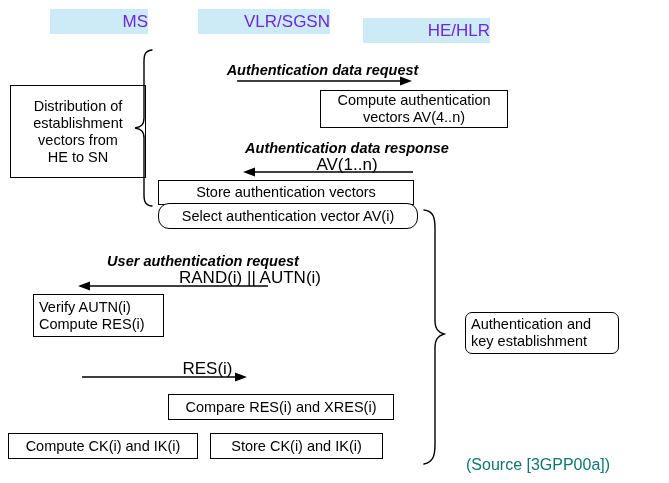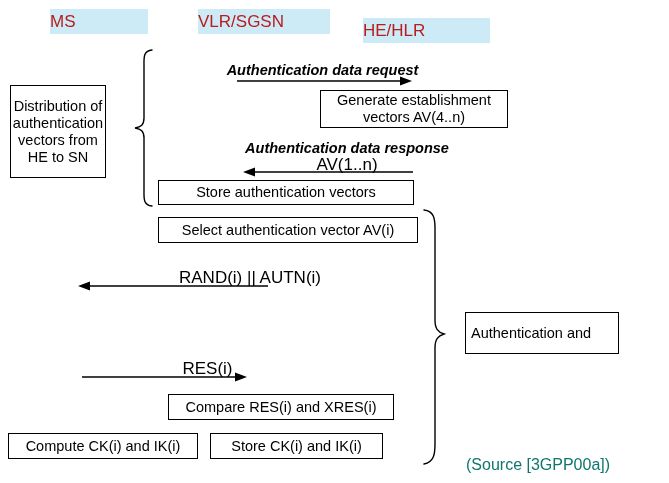--- a/index.html
+++ b/index.html
@@ -16,24 +16,24 @@
     width: 669px;
     height: 483px;
     background: #ffffff;
     overflow: hidden;
   }
   .abs { position: absolute; }
 
   
   .col-head {
     background: #cdeaf7;
-    text-align: left;
+    text-align: right;
     font-size: 17px;
     line-height: 25px;
-    color: #b91c1c;
+    color: #6d28d9;
     white-space: nowrap;
   }
 
   
   .pbox {
     border: 1.3px solid #000;
     background: #ffffff;
     box-sizing: border-box;
     font-size: 14.5px;
     line-height: 17px;
@@ -88,23 +88,23 @@
   </div>
 
   <div class="abs col-head" style="left:198px; top:9px; width:132px;">
     <span>VLR/SGSN</span>
   </div>
 
   <div class="abs col-head" style="left:363px; top:9px; width:127px;margin-top:9px;">
     <span>HE/HLR</span>
   </div>
 
-  <div class="abs pbox center" style="left:10px; top:85px; width:96px; height:93px;">
+  <div class="abs pbox center" style="left:10px; top:85px; width:136px; height:93px;">
     <span class="ln">Distribution of</span>
-    <span class="ln">authentication</span>
+    <span class="ln">establishment</span>
     <span class="ln">vectors from</span>
     <span class="ln">HE to SN</span>
   </div>
 
   <div class="abs" style="left:132px; top:48px; width:22px; height:160px;">
     <svg class="brace-svg" width="22" height="160" viewBox="0 0 22 160" fill="none">
       <path d="M20 2 C11 3, 12 10, 12 18 L12 70 C12 77, 9 79, 3 80 C9 81, 12 83, 12 90 L12 142 C12 150, 11 157, 20 158" stroke="#000" stroke-width="1.4" fill="none" stroke-linecap="round"></path>
     </svg>
   </div>
 
@@ -112,65 +112,73 @@
     <span>Authentication data request</span>
   </div>
   <div class="abs" style="left:237px; top:76px; width:175px; height:12px;">
     <svg class="arrow-svg" width="175" height="12" viewBox="0 0 175 12" fill="none">
       <line x1="0" y1="5" x2="166" y2="5" stroke="#000" stroke-width="1.6"></line>
       <polygon points="175,5 163,0.4 163,9.6" fill="#000"></polygon>
     </svg>
   </div>
 
   <div class="abs pbox center" style="left:320px; top:90px; width:188px; height:38px;">
-    <span class="ln">Generate establishment</span>
+    <span class="ln">Compute authentication</span>
     <span class="ln">vectors AV(4..n)</span>
   </div>
 
   <div class="abs msg-italic" style="left:232px; top:140px; width:230px;">
     <span>Authentication data response</span>
   </div>
   <div class="abs msg-plain" style="left:232px; top:156px; width:230px;">
     <span>AV(1..n)</span>
   </div>
   <div class="abs" style="left:243px; top:167px; width:170px; height:12px;">
     <svg class="arrow-svg" width="170" height="12" viewBox="0 0 170 12" fill="none">
       <line x1="9" y1="5" x2="170" y2="5" stroke="#000" stroke-width="1.6"></line>
       <polygon points="0,5 12,0.4 12,9.6" fill="#000"></polygon>
     </svg>
   </div>
 
   <div class="abs pbox center" style="left:158px; top:180px; width:256px; height:25px;text-align:center;">
     <span class="ln">Store authentication vectors</span>
   </div>
 
-  <div class="abs pbox center" style="left:158px; top:217px; width:260px; height:26px;">
+  <div class="abs pbox center" style="left:158px; top:203px; width:260px; height:26px;border-radius:11px;">
     <span class="ln">Select authentication vector AV(i)</span>
   </div>
 
   <div class="abs" style="left:422px; top:208px; width:24px; height:258px;">
     <svg class="brace-svg" width="24" height="258" viewBox="0 0 24 258" fill="none">
       <path d="M2 2 C12 3, 13 11, 13 20 L13 112 C13 121, 16 124, 22 126 C16 128, 13 131, 13 140 L13 236 C13 246, 12 254, 2 256" stroke="#000" stroke-width="1.4" fill="none" stroke-linecap="round"></path>
     </svg>
   </div>
 
-  <div class="abs pbox left" style="left:465px; top:312px; width:154px; height:42px;">
+  <div class="abs pbox left" style="left:465px; top:312px; width:154px; height:42px;border-radius:7px;">
     <span class="ln">Authentication and</span>
-  </div>
-
+    <span class="ln">key establishment</span>
+  </div>
+
+  <div class="abs msg-italic" style="left:88px; top:253px; width:230px;">
+    <span>User authentication request</span>
+  </div>
   <div class="abs msg-plain" style="left:91px; top:269px; width:230px;text-align:right;">
     <span>RAND(i) || AUTN(i)</span>
   </div>
   <div class="abs" style="left:78px; top:281px; width:190px; height:12px;">
     <svg class="arrow-svg" width="190" height="12" viewBox="0 0 190 12" fill="none">
       <line x1="9" y1="5" x2="190" y2="5" stroke="#000" stroke-width="1.6"></line>
       <polygon points="0,5 12,0.4 12,9.6" fill="#000"></polygon>
     </svg>
   </div>
 
+  <div class="abs pbox left" style="left:33px; top:294px; width:131px; height:43px;">
+    <span class="ln">Verify AUTN(i)</span>
+    <span class="ln">Compute RES(i)</span>
+  </div>
 
   <div class="abs msg-plain" style="left:90px; top:360px; width:235px;">
     <span>RES(i)</span>
   </div>
   <div class="abs" style="left:82px; top:372px; width:165px; height:12px;">
     <svg class="arrow-svg" width="165" height="12" viewBox="0 0 165 12" fill="none">
       <line x1="0" y1="5" x2="156" y2="5" stroke="#000" stroke-width="1.6"></line>
       <polygon points="165,5 153,0.4 153,9.6" fill="#000"></polygon>
     </svg>
   </div>

